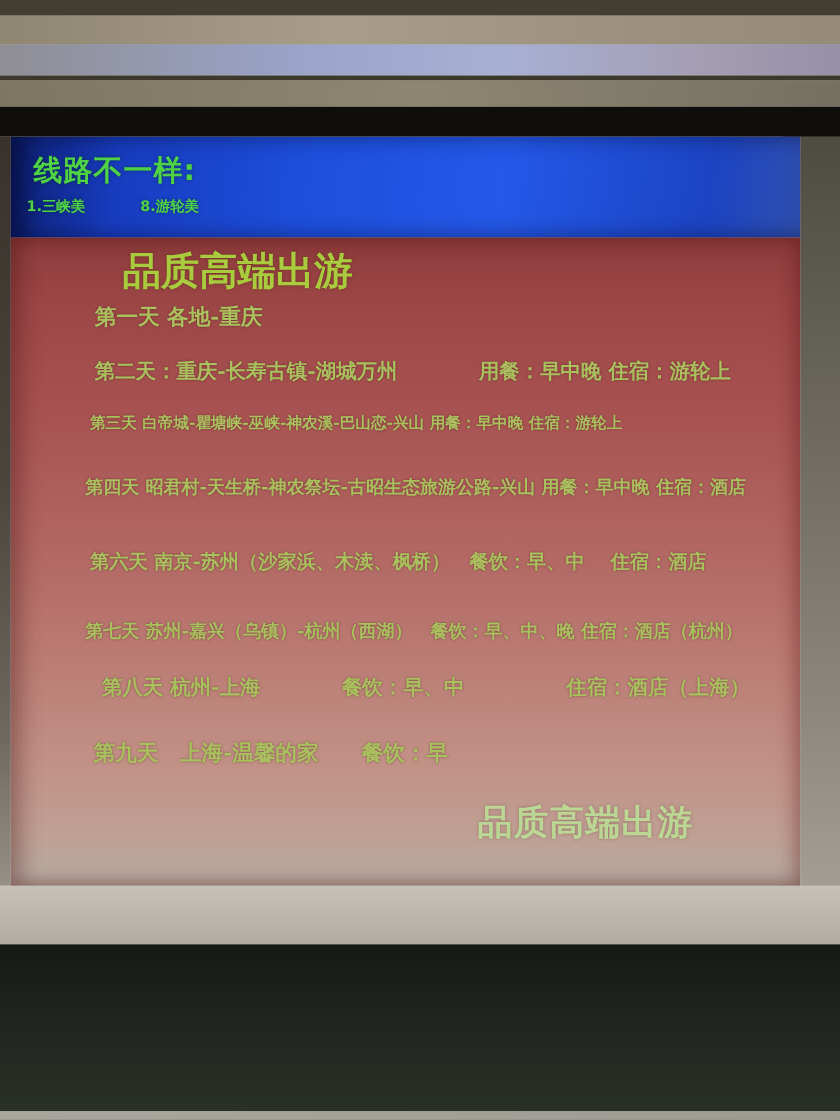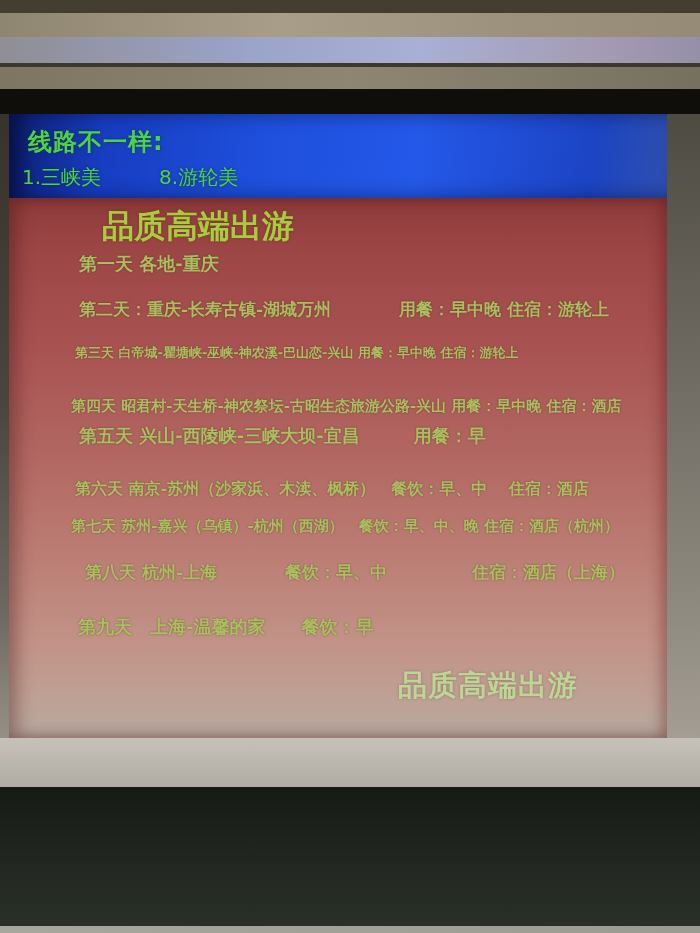--- a/index.html
+++ b/index.html
@@ -20,37 +20,37 @@
   .screen-right{position:absolute;left:667px;top:0;width:33px;height:624px;
     background:linear-gradient(180deg,#4e4b43,#6e6a61 40%,#8e897f 78%,#a39d93);}
   .slide{position:absolute;left:9px;top:0;width:658px;height:624px;}
   .slide-header{
     position:absolute;left:0;top:0;width:658px;height:84px;
     background:linear-gradient(97deg,#0d1f72 0%,#173cc0 14%,#1e4fdc 38%,#2458e8 62%,#1c44c4 88%,#2e4fae 100%);
     box-shadow:inset 12px 0 18px rgba(0,0,20,0.45);
   }
   .hdr-line1{position:absolute;left:19px;top:12px;font-size:24px;font-weight:bold;
     color:#4fd246;letter-spacing:1px;text-shadow:0 0 3px rgba(0,40,0,0.5);}
-  .hdr-line2{position:absolute;left:13px;top:50px;display:flex;gap:58px;font-size:20px;
-    font-weight:normal;color:#4fd246;text-shadow:0 0 3px rgba(0,40,0,0.5);}
+  .hdr-line2{position:absolute;left:13px;top:50px;display:flex;gap:46px;font-size:12px;
+    font-weight:bold;color:#4fd246;text-shadow:0 0 3px rgba(0,40,0,0.5);}
   .slide-body{
     position:absolute;left:0;top:84px;width:658px;height:540px;
     background:linear-gradient(180deg,#8e3b3b 0%,#9d4646 10%,#a85352 28%,#b26762 48%,#bb7d74 66%,#c29287 82%,#bfa195 93%,#b6aaa0 100%);
     box-shadow:inset -6px 0 14px rgba(90,20,20,0.35), inset 10px 0 16px rgba(60,15,15,0.3);
   }
   .slide-title{position:absolute;left:93px;top:7px;font-size:32px;font-weight:bold;
     color:#a9cc3e;text-shadow:0 0 3px rgba(60,40,0,0.4);}
   .day-row{position:absolute;white-space:pre;font-weight:bold;color:#aabf5e;
     font-family:"DejaVu Serif",serif;text-shadow:0 0 2px rgba(50,10,10,0.45);}
   .r1{left:70px;top:54px;font-size:18px;}
   .r2{left:70px;top:100px;font-size:17px;}
   .r3{left:66px;top:146px;font-size:13px;}
   .r4{left:62px;top:199px;font-size:15px;}
   .r5{left:70px;top:226px;font-size:18px;}
-  .r6{left:66px;top:281px;font-size:16px;}
+  .r6{left:66px;top:260px;font-size:16px;}
   .r7{left:62px;top:319px;font-size:15px;}
   .r8{left:66px;top:363px;font-size:17px;margin-left:10px;}
   .r9{left:69px;top:417px;font-size:18px;}
   .slide-footer{position:absolute;left:389px;top:468px;font-size:29px;font-weight:bold;
     letter-spacing:1px;color:#bcd795;font-family:"DejaVu Serif",serif;
     text-shadow:0 0 3px rgba(80,40,30,0.35);}
   .screen-bottom{top:738px;height:49px;background:linear-gradient(180deg,#c6c2ba,#b0aca4);}
   .desk{top:787px;height:139px;background:linear-gradient(180deg,#151b14,#222821 55%,#293027);}
   .floor{top:926px;height:7px;background:linear-gradient(90deg,#a8a79e,#9c9b92);}
 </style>
@@ -78,21 +78,20 @@
         </div>
       </div>
 
       <div class="slide-body">
         <div class="slide-title">品质高端出游</div>
 
         <div class="day-row r1">第一天 各地-重庆</div>
         <div class="day-row r2">第二天：重庆-长寿古镇-湖城万州　　　　用餐：早中晚 住宿：游轮上</div>
         <div class="day-row r3">第三天 白帝城-瞿塘峡-巫峡-神农溪-巴山恋-兴山 用餐：早中晚 住宿：游轮上</div>
         <div class="day-row r4">第四天 昭君村-天生桥-神农祭坛-古昭生态旅游公路-兴山 用餐：早中晚 住宿：酒店</div>
-        <div class="day-row r5">第五天 兴山-西陵峡-三峡大坝-宜昌　　　用餐：早</div>
         <div class="day-row r6">第六天 南京-苏州（沙家浜、木渎、枫桥）　餐饮：早、中　 住宿：酒店</div>
         <div class="day-row r7">第七天 苏州-嘉兴（乌镇）-杭州（西湖）　餐饮：早、中、晚 住宿：酒店（杭州）</div>
         <div class="day-row r8">第八天 杭州-上海　　　　餐饮：早、中　　　　　住宿：酒店（上海）</div>
         <div class="day-row r9">第九天　上海-温馨的家　　餐饮：早</div>
 
         <div class="slide-footer">品质高端出游</div>
       </div>
     </div>
 
     <div class="screen-right"></div>

